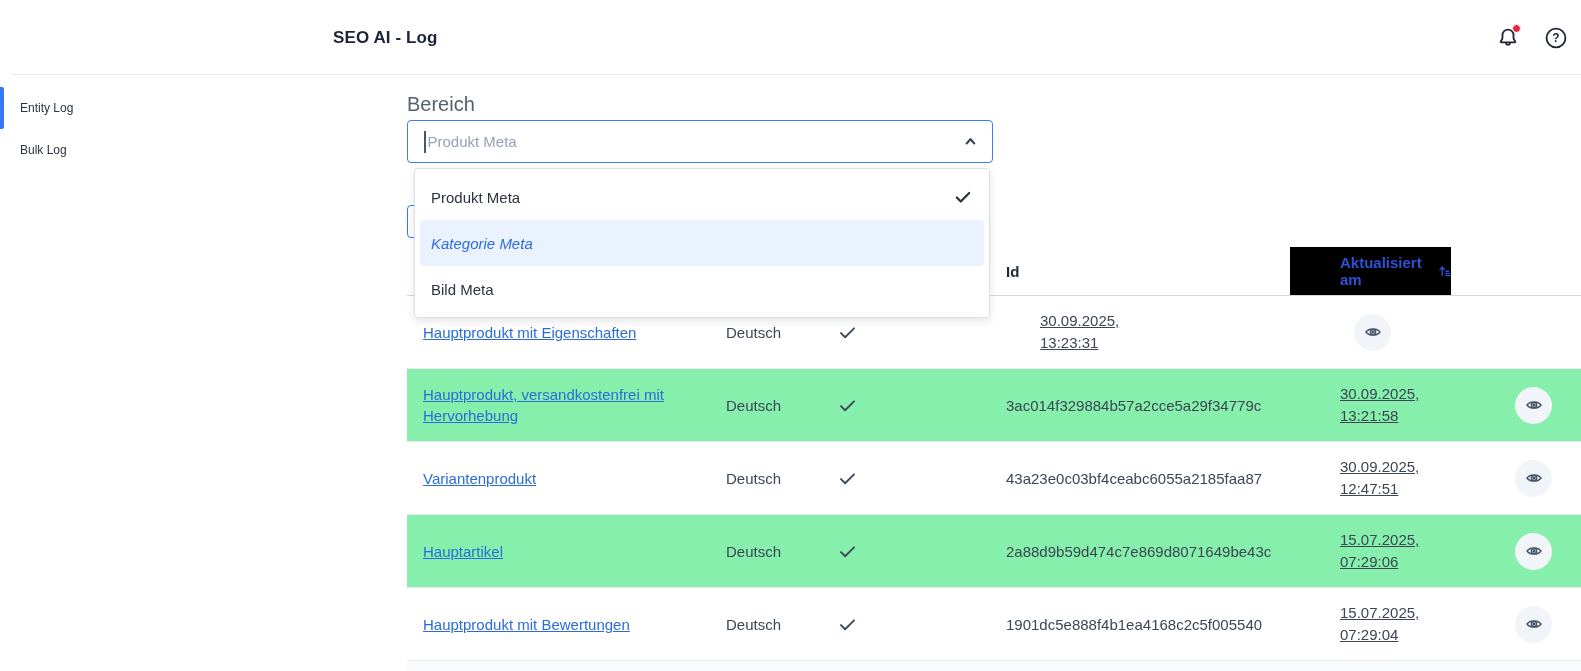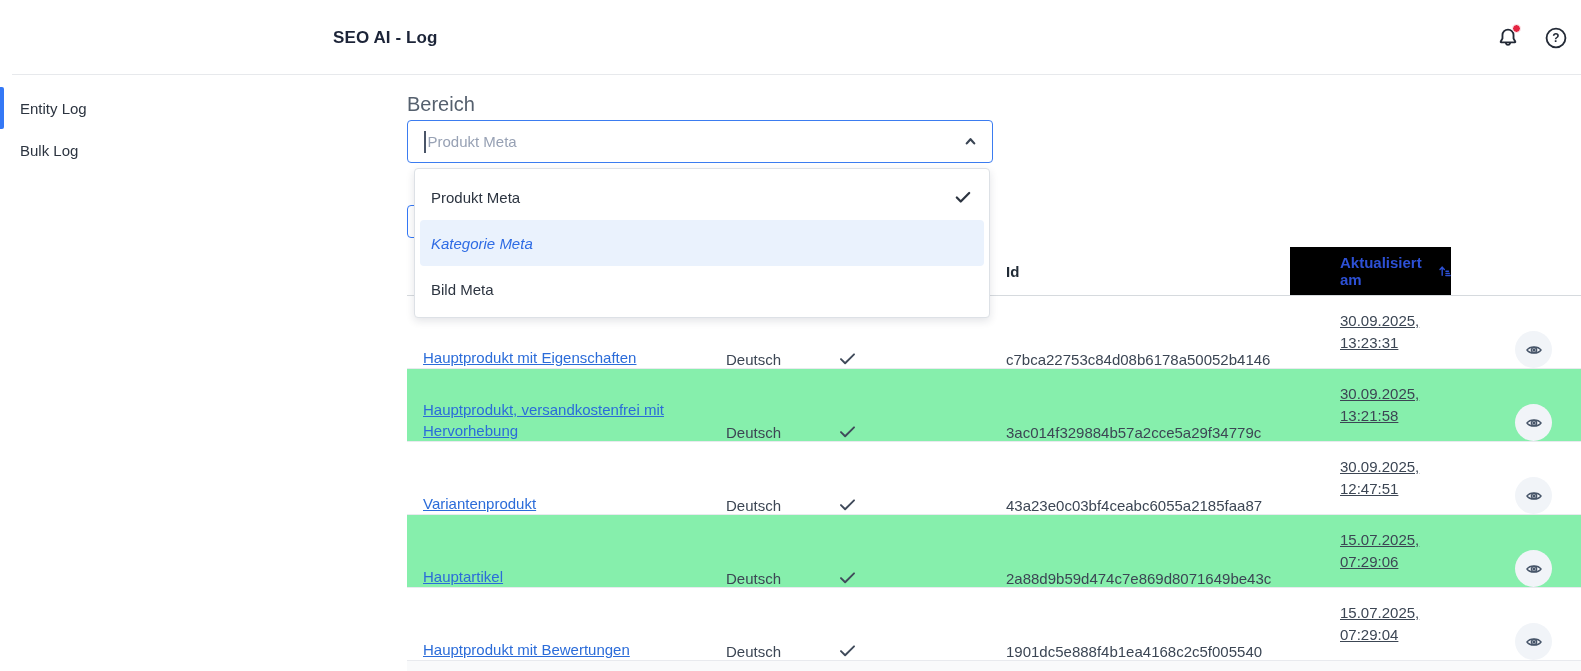--- a/index.html
+++ b/index.html
@@ -19,21 +19,21 @@
     font-size:17px; font-weight:700; color:#1c2438; letter-spacing:.1px;
   }
   .topbar-icons { position:absolute; right:22px; top:0; height:75px; display:flex; align-items:center; gap:18px; }
   .icon-btn { position:relative; width:30px; height:30px; border:none; background:transparent; cursor:pointer; display:flex; align-items:center; justify-content:center; }
   .notif-dot { position:absolute; top:1px; right:2px; width:9px; height:9px; border-radius:50%; background:#e52441; border:1.5px solid #ffffff; }
 
   
   .sidebar { position:absolute; left:0; top:76px; width:406px; height:595px; background:#ffffff; }
   .side-item {
     position:relative; height:42px; display:flex; align-items:center;
-    padding-left:20px; font-size:15px; color:#2c3440; cursor:pointer;
+    padding-left:20px; font-size:12px; color:#2c3440; cursor:pointer;
   }
   .side-item.first { margin-top:11px; }
   .side-item + .side-item { margin-top:0; }
   .active-bar { position:absolute; left:0; top:0; width:4px; height:42px; background:#3478f6; border-radius:0 2px 2px 0; }
 
   
   .field-label { position:absolute; left:407px; top:93px; font-size:20px; color:#55606e; }
   .select-field {
     position:absolute; left:407px; top:120px; width:586px; height:43px;
     background:#ffffff; border:1px solid #3b7cf0; border-radius:4px;
@@ -64,21 +64,21 @@
 
   
   .table { position:absolute; left:407px; top:247px; width:1174px; z-index:1; background:#ffffff; }
   .thead, .tr { display:grid; grid-template-columns:303px 112px 168px 300px 161px 1fr; }
   .thead { height:49px; border-bottom:1px solid #d6dade; }
   .th { display:flex; align-items:center; padding-left:16px; font-size:15px; font-weight:700; color:#212b36; }
   .th.date { padding-left:50px; background:#000000; color:#2d50d5; gap:8px; cursor:pointer; }
   .th.id { cursor:pointer; }
   .tr { height:73px; border-bottom:1px solid #e8eaee; background:#ffffff; }
   .tr.alt { background:#86efac; }
-  .td { display:flex; align-items:flex-end; padding-left:16px; font-size:15px; color:#3c4654; }
+  .td { display:flex; align-items:center; padding-left:16px; font-size:15px; color:#3c4654; }
   .td.name { padding-right:14px; }
   .td.name a { color:#2b6cd9; text-decoration:underline; line-height:21px; }
   .td.date { flex-direction:column; align-items:flex-start; justify-content:center; padding-left:50px; line-height:22px;text-decoration:underline; }
   .td.actions { padding-left:64px; }
   .eye-btn {
     width:37px; height:37px; border-radius:50%; border:none; background:#f1f4f8;
     display:flex; align-items:center; justify-content:center; cursor:pointer;
   }
   .next-row-sliver { height:10px; background:#f9fafb; }
 
@@ -165,21 +165,20 @@
   <div class="tr">
     <div class="td name">
         <a href="#">Hauptprodukt mit Eigenschaften</a>
       </div>
     <div class="td lang">Deutsch</div>
     <div class="td status">
         <svg width="19" height="19" viewBox="0 0 16 16" fill="none" stroke="#3f4a5a" stroke-width="1.6" stroke-linecap="round" stroke-linejoin="round">
           <polyline points="2.5,8.5 6,12 13.5,4.5"></polyline>
         </svg>
       </div>
-    <div class="td id">c7bca22753c84d08b6178a50052b4146</div>
     <div class="td date">
       <span>30.09.2025,</span>
       <span>13:23:31</span>
     </div>
     <div class="td actions">
         <button class="eye-btn">
           <svg width="18" height="18" viewBox="0 0 16 16" fill="none" stroke="#475569" stroke-width="1.3">
             <path d="M1.8 8 C4.3 4.4, 11.7 4.4, 14.2 8 C11.7 11.6, 4.3 11.6, 1.8 8 Z"></path>
             <circle cx="8" cy="8" r="2.3"></circle>
             <circle cx="8" cy="8" r="0.7" fill="#475569"></circle>

